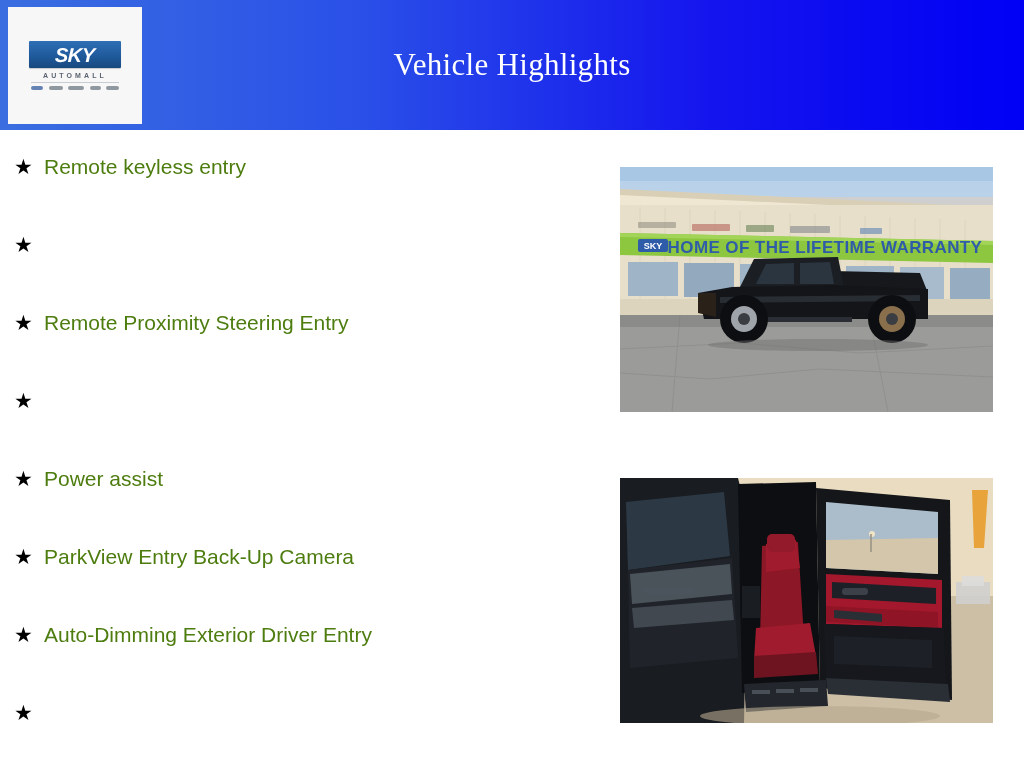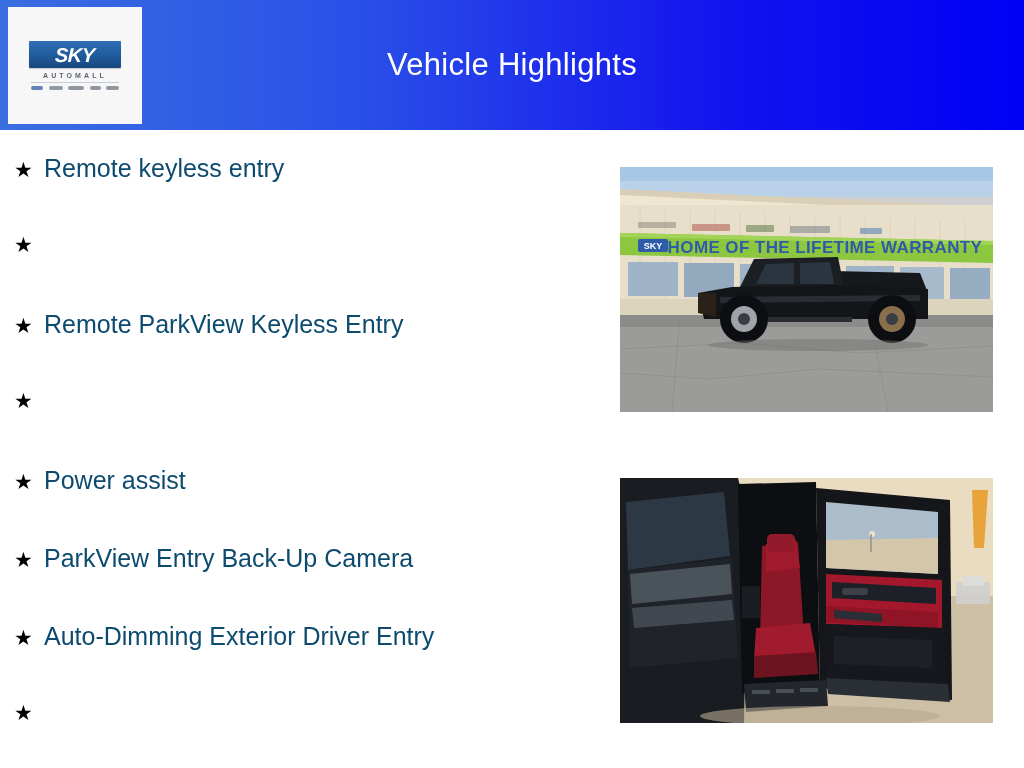--- a/index.html
+++ b/index.html
@@ -32,20 +32,21 @@
     width: 1024px;
     height: 130px;
     display: flex;
     align-items: center;
     justify-content: center;
     color: #ffffff;
     font-size: 31px;
     font-weight: 400;
     letter-spacing: 0.3px;
     white-space: nowrap;
+    font-family: Liberation Serif, serif;
   }
 
   
   .logo-box {
     position: absolute;
     left: 8px;
     top: 7px;
     width: 134px;
     height: 117px;
     background: #f7f7f7;
@@ -138,22 +139,22 @@
     height: 78px;
   }
   .bullet-star {
     flex: 0 0 auto;
     width: 30px;
     color: #000000;
     font-size: 21px;
     line-height: 1;
   }
   .feature-label {
-    color: #0c4a6e;
-    font-size: 25px;
+    color: #4d7c0f;
+    font-size: 21px;
     line-height: 1;
     white-space: nowrap;
   }
 
   
   .photo {
     position: absolute;
     overflow: hidden;
     background: #cfcfcf;
   }
@@ -200,21 +201,21 @@
   <div class="feature-list">
     <div class="feature-item">
       <span class="bullet-star">★</span>
       <span class="feature-label">Remote keyless entry</span>
     </div>
     <div class="feature-item">
       <span class="bullet-star">★</span>
     </div>
     <div class="feature-item">
       <span class="bullet-star">★</span>
-      <span class="feature-label">Remote ParkView Keyless Entry</span>
+      <span class="feature-label">Remote Proximity Steering Entry</span>
     </div>
     <div class="feature-item">
       <span class="bullet-star">★</span>
     </div>
     <div class="feature-item">
       <span class="bullet-star">★</span>
       <span class="feature-label">Power assist</span>
     </div>
     <div class="feature-item">
       <span class="bullet-star">★</span>

